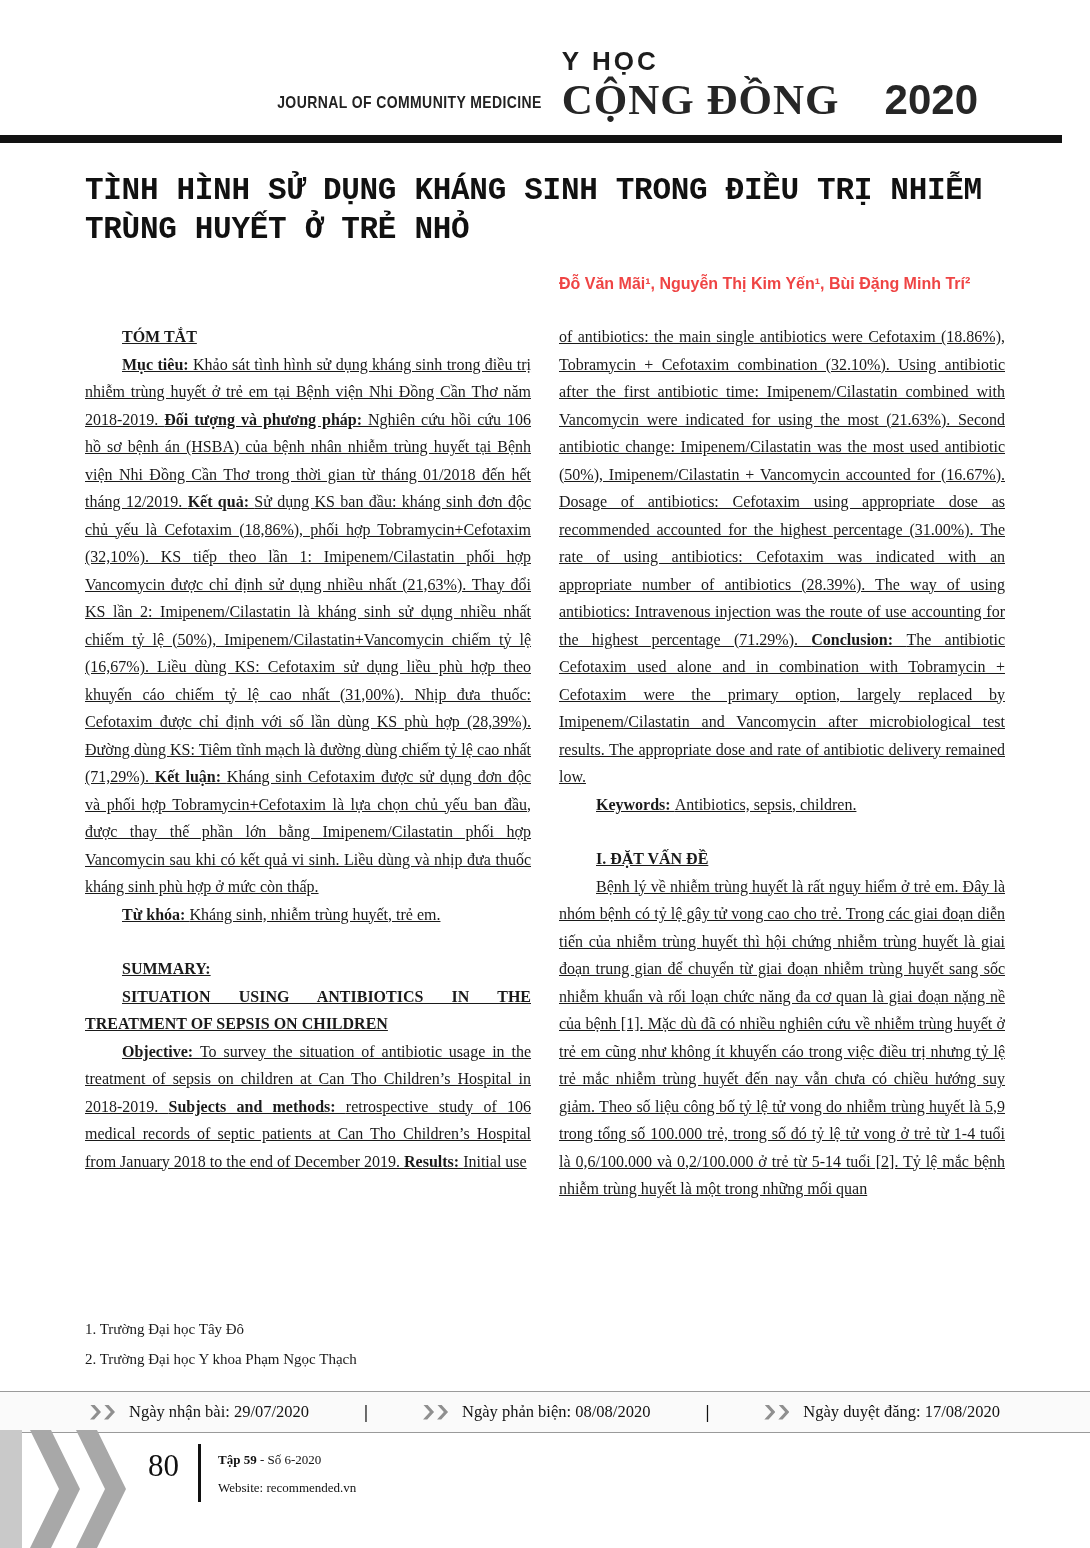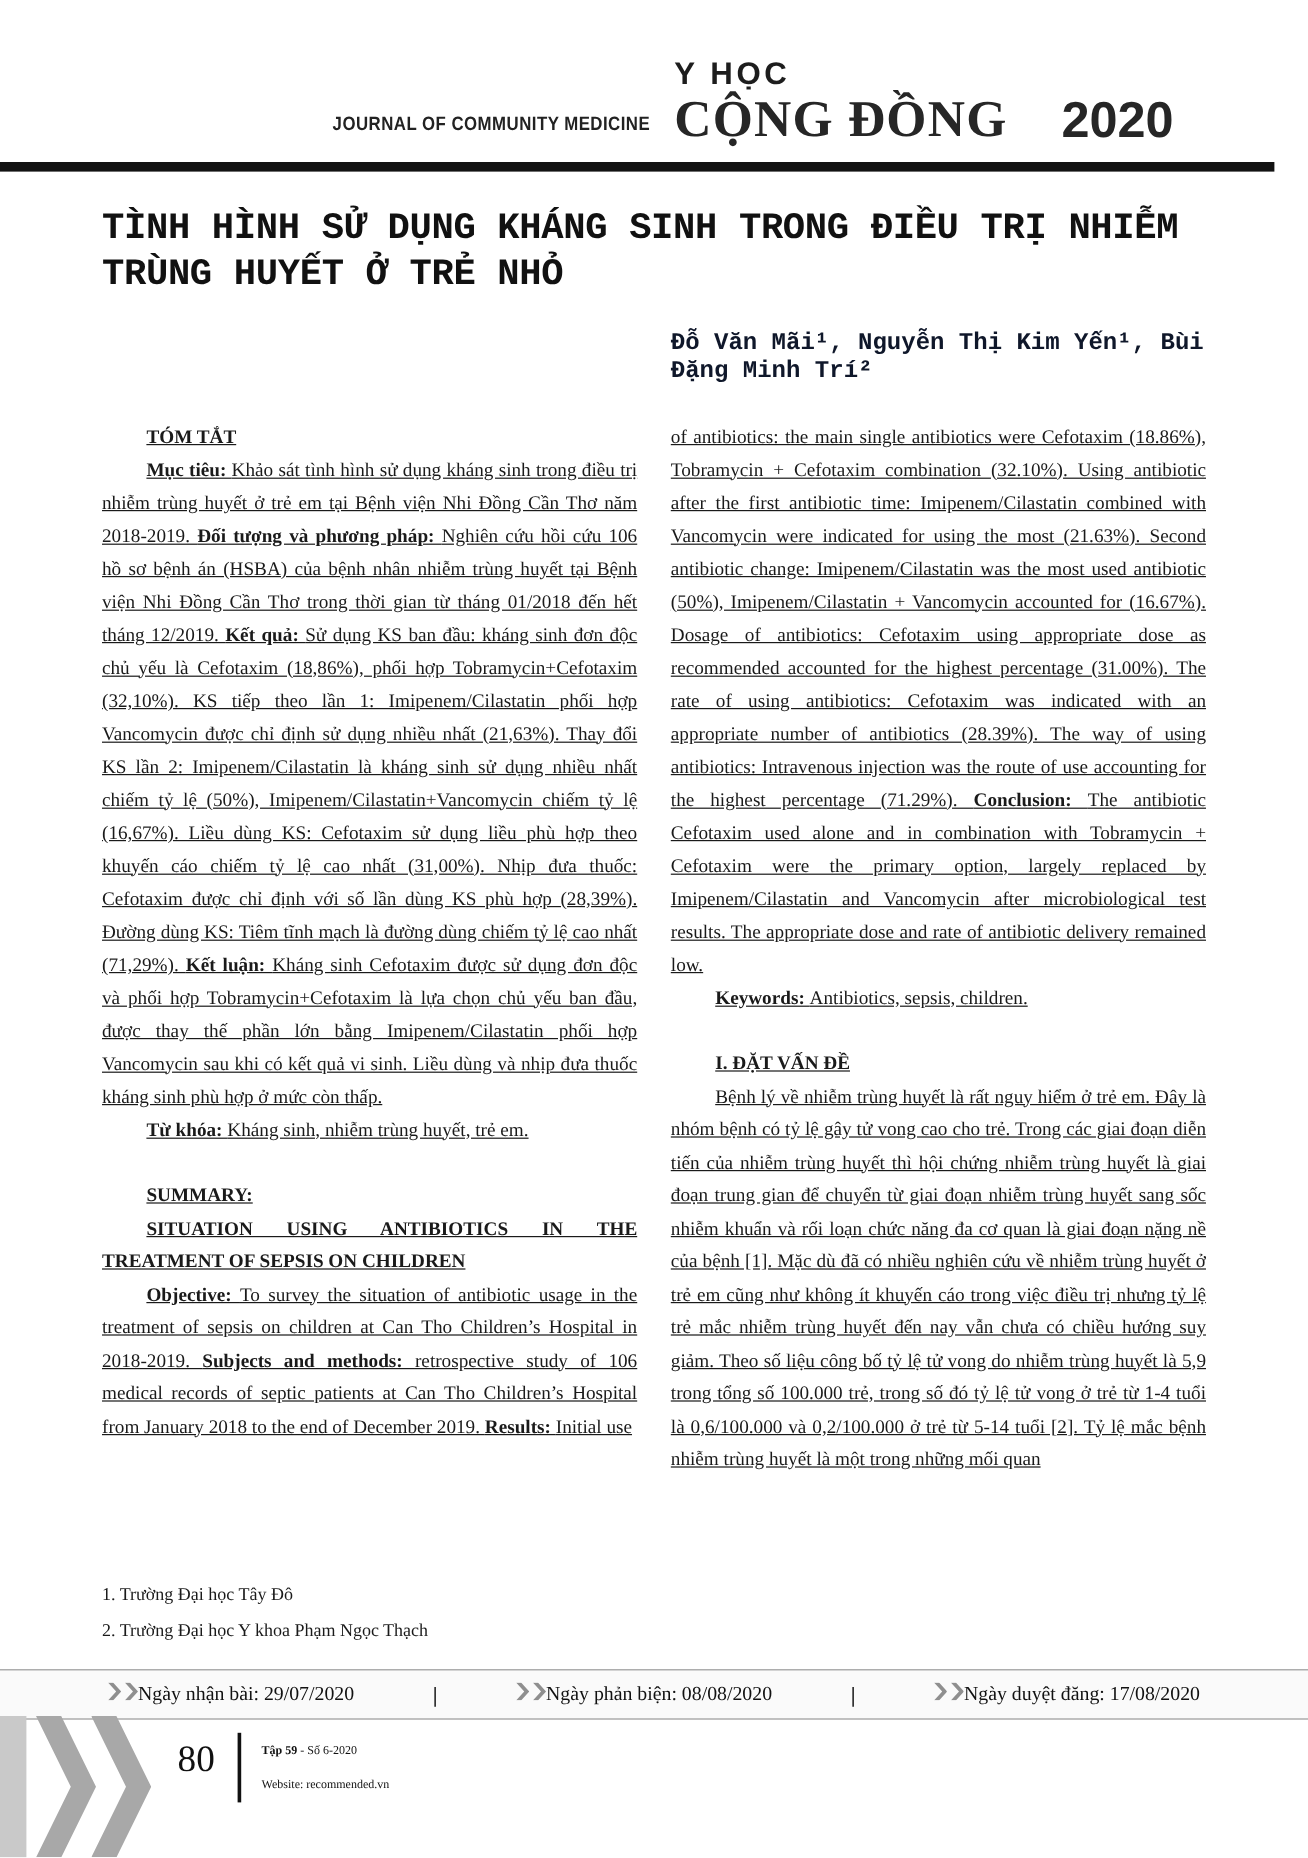--- a/index.html
+++ b/index.html
@@ -71,24 +71,24 @@
     font-family: Liberation Mono, monospace;
     font-weight: bold;
     font-size: 31px;
     line-height: 39px;
     letter-spacing: -0.3px;
     color: #111;
   }
   .authors-row { margin: 26px 85px 0 85px; }
   .authors {
     margin-left: 474px;
-    font-family: Liberation Mono, monospace;
-    font-weight: bold;
-    font-size: 20px;
-    color: #0f172a;
+    font-family: Liberation Sans, sans-serif;
+    font-weight: bold;
+    font-size: 16px;
+    color: #ef4444;
   }
 
   
   .columns {
     margin: 30px 85px 0 85px;
     display: flex;
     gap: 28px;
     height: 982px;
     overflow: hidden;
   }
@@ -125,21 +125,21 @@
     border-top: 1.5px solid #9a9a9a;
     border-bottom: 1.5px solid #9a9a9a;
     display: flex;
     align-items: center;
     justify-content: space-between;
     padding: 0 90px;
     font-size: 16.5px;
     color: #111;
     box-sizing: border-box;
   }
-  .date-item { display: flex; }
+  .date-item { display: flex; align-items: center; gap: 14px; }
   .chev { display: inline-flex; gap: 3px; }
   .chev i {
     display: block;
     width: 11px; height: 15px;
     background: #8f8f8f;
     clip-path: polygon(0 0, 38% 0, 100% 50%, 38% 100%, 0 100%, 62% 50%);
   }
   .date-sep { font-weight: bold; font-size: 18px; }
 
   
@@ -166,21 +166,21 @@
   }
   .footer-divider {
     position: absolute;
     left: 198px; top: 1444px;
     width: 3px; height: 58px;
     background: #111;
   }
   .issue-info {
     position: absolute;
     left: 218px; top: 1446px;
-    font-size: 10px;
+    font-size: 13px;
     line-height: 28px;
     color: #111;
   }
 </style>
 </head>
 <body>
 
 <div class="page">
 
   <div class="header">

